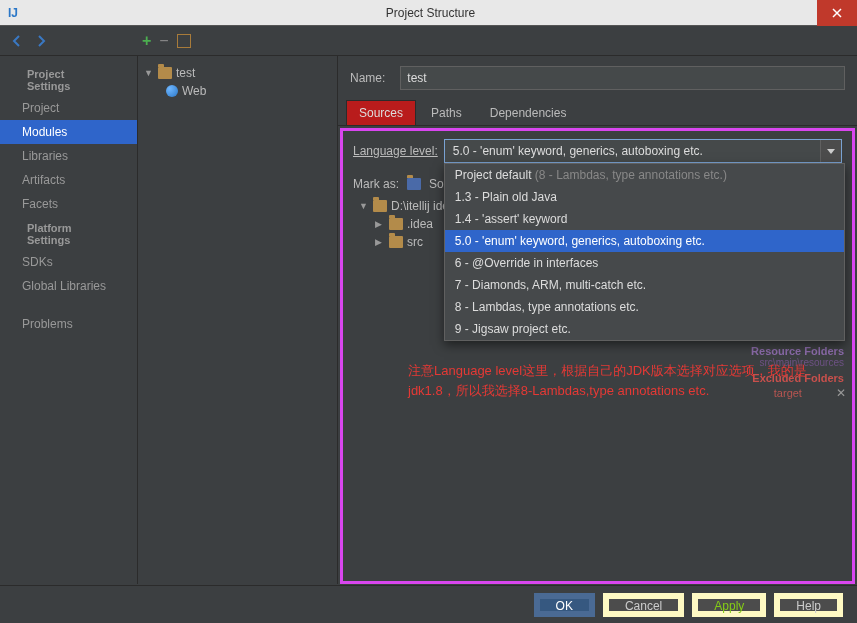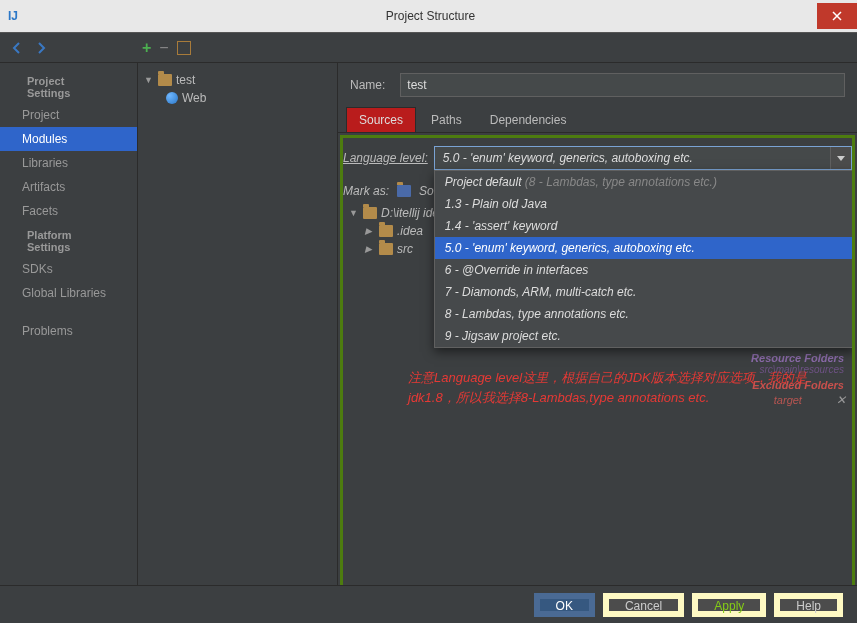--- a/index.html
+++ b/index.html
@@ -1,18 +1,18 @@
 <!DOCTYPE html>
 <html><head>
 <meta charset="utf-8">
 <style>
 * { margin: 0; padding: 0; box-sizing: border-box; font-family: "Segoe UI", Arial, sans-serif; font-size: 12px; }
 html, body { width: 857px; height: 623px; background: #3c3f41; color: #bbbbbb; overflow: hidden; }
 
-.titlebar { height: 33px; background: #e8e8e8; display: flex; align-items: center; position: relative; border-bottom: 1px solid #555; }
+.titlebar { height: 26px; background: #e8e8e8; display: flex; align-items: center; position: relative; border-bottom: 1px solid #555; }
 .titlebar .ij-icon { width: 26px; height: 26px; display: flex; align-items: center; justify-content: center; color: #2b77c7; font-weight: bold; }
 .titlebar .title { position: absolute; left: 4px; right: 0; text-align: center; color: #333; pointer-events: none; }
 .titlebar .close { width: 40px; height: 26px; background: #c0392b; color: #fff; display: flex; align-items: center; justify-content: center; margin-left: auto; cursor: pointer; }
 
 .toolbar { height: 30px; display: flex; align-items: center; padding: 0 8px; gap: 6px; border-bottom: 1px solid #2b2b2b; }
 .arrow-btn { width: 18px; height: 18px; display: flex; align-items: center; justify-content: center; color: #3a78c3; cursor: pointer; }
 .toolbar .spacer-col2 { margin-left: 86px; display: flex; gap: 8px; align-items: center; }
 .plus { color: #4caf50; font-weight: bold; font-size: 16px; cursor: pointer; }
 .minus { color: #888; font-size: 16px; cursor: pointer; }
 .copy-ic { width: 14px; height: 14px; border: 1px solid #a87b3a; position: relative; cursor: pointer; }
@@ -33,21 +33,21 @@
 
 .right { flex: 1; display: flex; flex-direction: column; overflow: hidden; }
 .name-row { display: flex; align-items: center; gap: 15px; padding: 10px 12px; }
 .name-row label { color: #bbb; }
 .name-input { flex: 1; background: #45494a; border: 1px solid #606060; color: #ddd; height: 24px; padding: 0 6px; outline: none; }
 
 .tabs { display: flex; border-bottom: 1px solid #2b2b2b; padding-left: 8px; }
 .tab { padding: 5px 12px; color: #bbb; cursor: pointer; border: 1px solid transparent; border-bottom: none; margin-right: 2px; }
 .tab.active { background: #b91c1c; border-color: #2b2b2b; color: #ddd; }
 
-.module-body { flex: 1; border: 3px solid #4d7c0f; margin: 2px 2px 0 2px; padding: 8px 0; position: relative; overflow: hidden; font-style: italic; }
+.module-body { flex: 1; border: 3px solid #d946ef; margin: 2px 2px 0 2px; padding: 8px 10px; position: relative; overflow: hidden; }
 
 .lang-row { display: flex; align-items: center; gap: 6px; }
 .lang-row label { text-decoration: underline; text-decoration-color: #bbb; }
 .select-wrap { flex: 1; position: relative; }
 .select-display { height: 24px; background: #45494a; border: 1px solid #7aa3d4; color: #ddd; display: flex; align-items: center; padding: 0 24px 0 8px; cursor: pointer; position: relative; }
 .select-display::after { content: ""; position: absolute; right: 0; top: 0; width: 20px; height: 100%; border-left: 1px solid #606060; background: #4c4c4c; }
 .select-caret { position: absolute; right: 6px; top: 9px; width: 0; height: 0; border-left: 4px solid transparent; border-right: 4px solid transparent; border-top: 5px solid #ccc; z-index: 2; }
 .dropdown { position: absolute; left: 0; top: 24px; right: -3px; background: #46494b; border: 1px solid #606060; box-shadow: 0 4px 10px rgba(0,0,0,.5); z-index: 20; }
 .dd-item { padding: 4px 10px; color: #ddd; cursor: pointer; white-space: nowrap; }
 .dd-item.sel { background: #2f65ca; color: #fff; }

